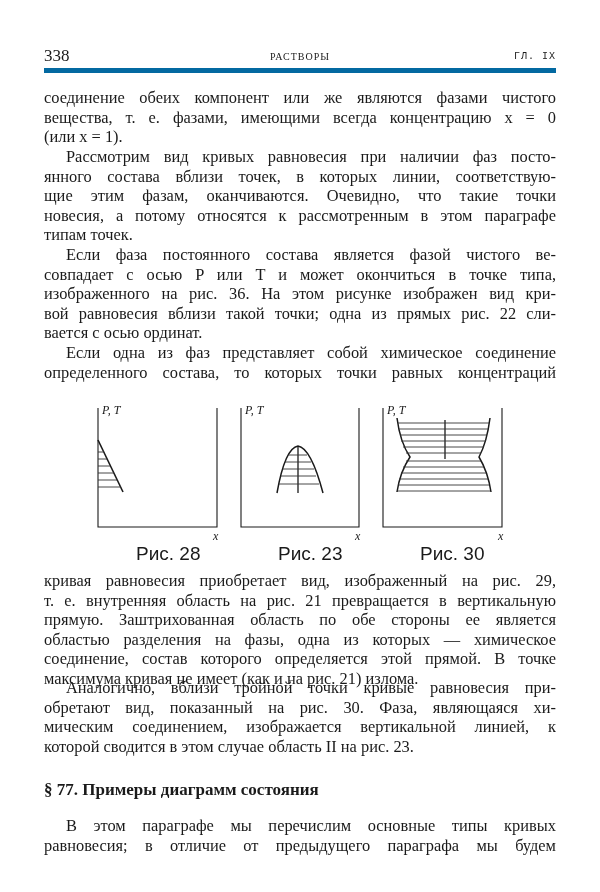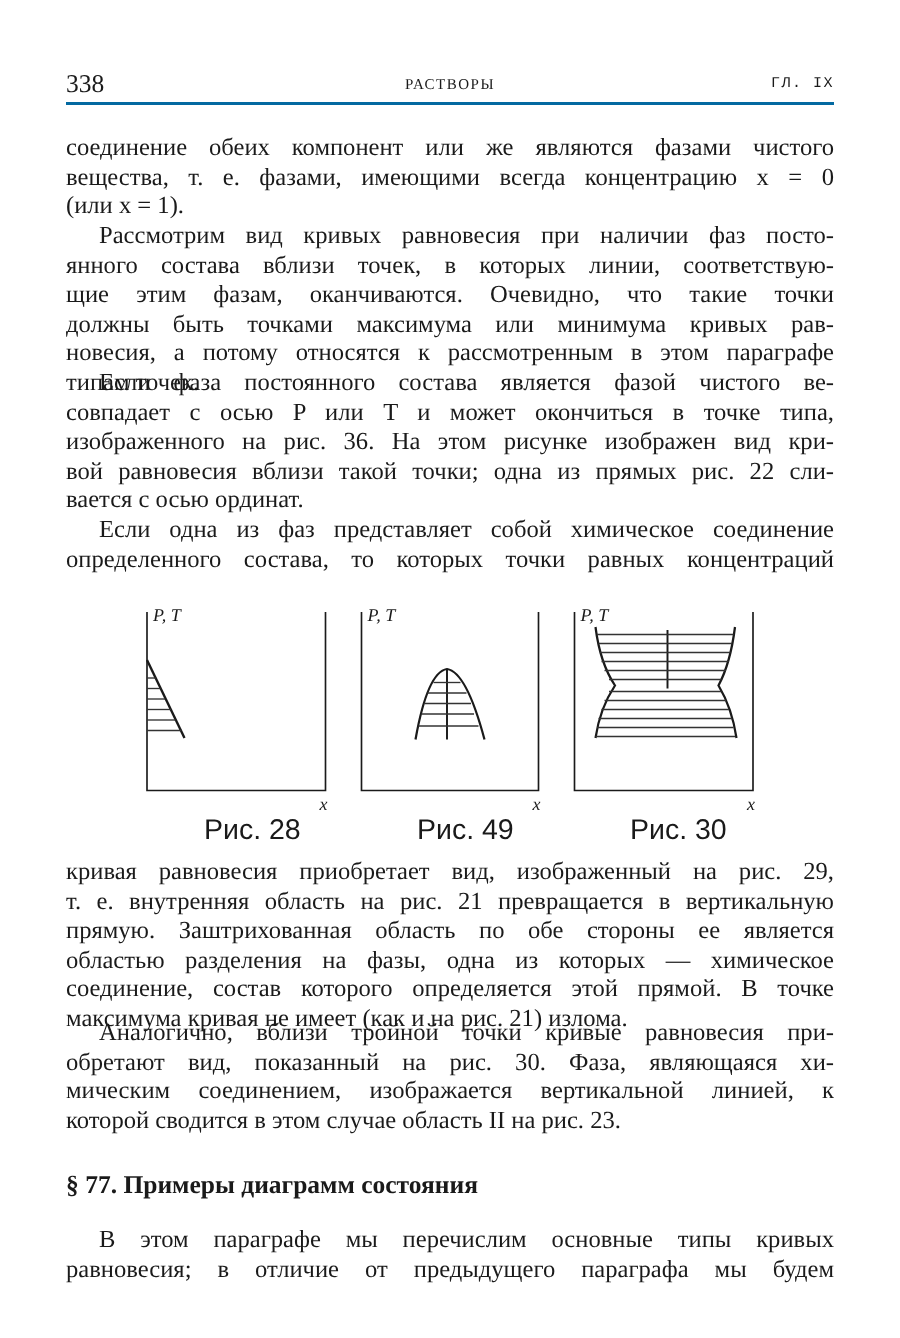--- a/index.html
+++ b/index.html
@@ -1,19 +1,19 @@
 <!DOCTYPE html>
 <html><head>
 <meta charset="utf-8">
 <style>
   html, body { margin: 0; padding: 0; background: #ffffff; }
   body { width: 600px; height: 892px; position: relative; overflow: hidden;
          font-family: "DejaVu Serif", "Liberation Serif", serif; color: #1a1a1a; }
   .header { position: absolute; left: 44px; top: 46px; width: 512px; height: 22px;
-            border-bottom: 2px solid #0369a1; }
+            border-bottom: 5px solid #0369a1; }
   .page-num { position: absolute; left: 0; top: 0; font-size: 17px; font-family: "Liberation Serif", serif; }
   .running-title { position: absolute; left: 0; right: 0; top: 5px; text-align: center;
                    font-size: 10px; letter-spacing: 1px; font-family: "Liberation Serif", serif; }
   .chapter { position: absolute; right: 0; top: 5px; font-size: 10px; letter-spacing: 1px;
              font-family: Liberation Mono, monospace; }
   .para { position: absolute; left: 44px; width: 512px; font-family: "Liberation Serif", serif;
           font-size: 16.4px; line-height: 19.6px; text-align: justify; margin: 0; }
   .para .line { display: block; text-align: justify; text-align-last: justify; white-space: nowrap; height: 19.6px; }
   .para .line.last { text-align-last: left; }
   .para .line.indent { padding-left: 22px; }
@@ -36,21 +36,20 @@
 <div class="para" style="top:88px">
   <span class="line">соединение обеих компонент или же являются фазами чистого</span>
   <span class="line">вещества, т. е. фазами, имеющими всегда концентрацию x = 0</span>
   <span class="line last">(или x = 1).</span>
 </div>
 
 <div class="para" style="top:147px">
   <span class="line indent">Рассмотрим вид кривых равновесия при наличии фаз посто-</span>
   <span class="line">янного состава вблизи точек, в которых линии, соответствую-</span>
   <span class="line">щие этим фазам, оканчиваются. Очевидно, что такие точки</span>
-  <span class="line">должны быть точками максимума или минимума кривых рав-</span>
   <span class="line">новесия, а потому относятся к рассмотренным в этом параграфе</span>
   <span class="line last">типам точек.</span>
 </div>
 
 <div class="para" style="top:245px">
   <span class="line indent">Если фаза постоянного состава является фазой чистого ве-</span>
   <span class="line">совпадает с осью P или T и может окончиться в точке типа,</span>
   <span class="line">изображенного на рис. 36. На этом рисунке изображен вид кри-</span>
   <span class="line">вой равновесия вблизи такой точки; одна из прямых рис. 22 сли-</span>
   <span class="line last">вается с осью ординат.</span>
@@ -112,21 +111,21 @@
     </g>
   </g>
 </svg>
 
 <span class="axis-label" style="left:102px;top:403px">P, T</span>
 <span class="xlabel" style="left:213px;top:529px">x</span>
 <span class="caption" style="left:136px;top:543px">Рис. 28</span>
 
 <span class="axis-label" style="left:245px;top:403px">P, T</span>
 <span class="xlabel" style="left:355px;top:529px">x</span>
-<span class="caption" style="left:278px;top:543px">Рис. 49</span>
+<span class="caption" style="left:278px;top:543px">Рис. 23</span>
 
 <span class="axis-label" style="left:387px;top:403px">P, T</span>
 <span class="xlabel" style="left:498px;top:529px">x</span>
 <span class="caption" style="left:420px;top:543px">Рис. 30</span>
 
 <div class="para" style="top:571px">
   <span class="line">кривая равновесия приобретает вид, изображенный на рис. 29,</span>
   <span class="line">т. е. внутренняя область на рис. 21 превращается в вертикальную</span>
   <span class="line">прямую. Заштрихованная область по обе стороны ее является</span>
   <span class="line">областью разделения на фазы, одна из которых — химическое</span>

